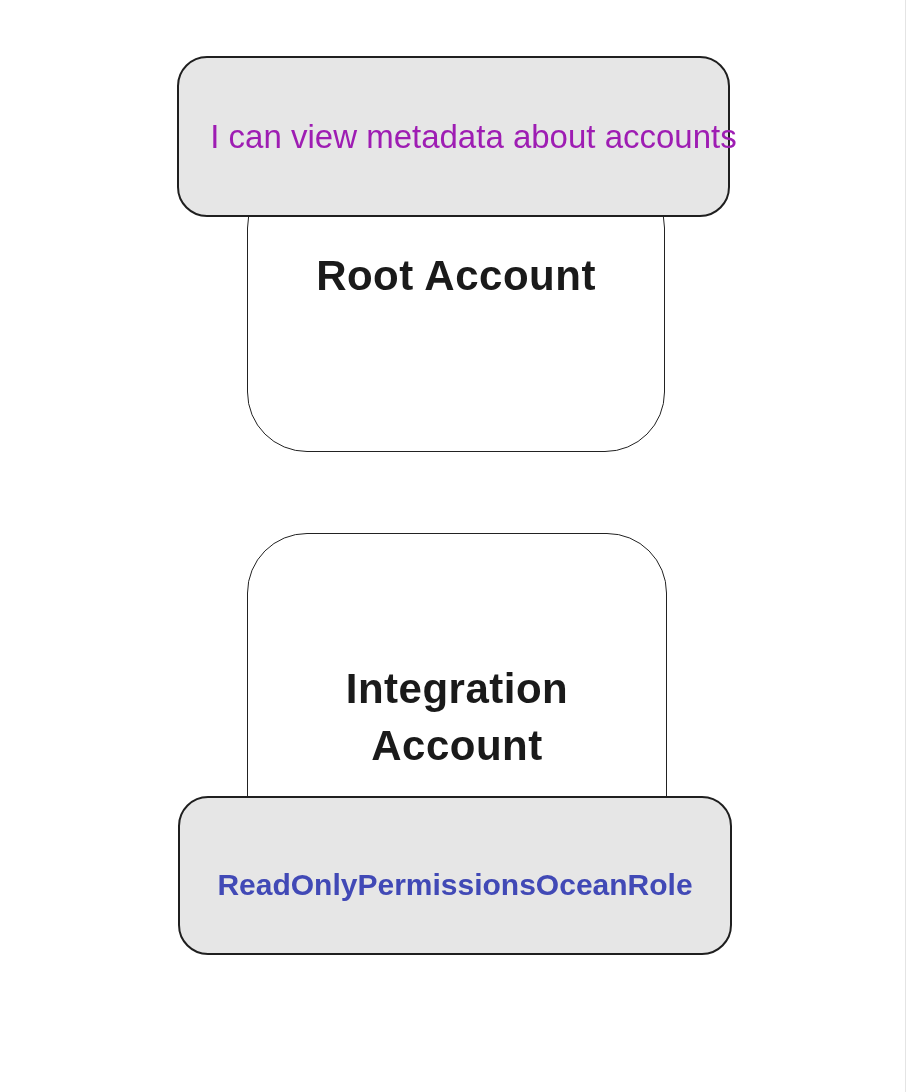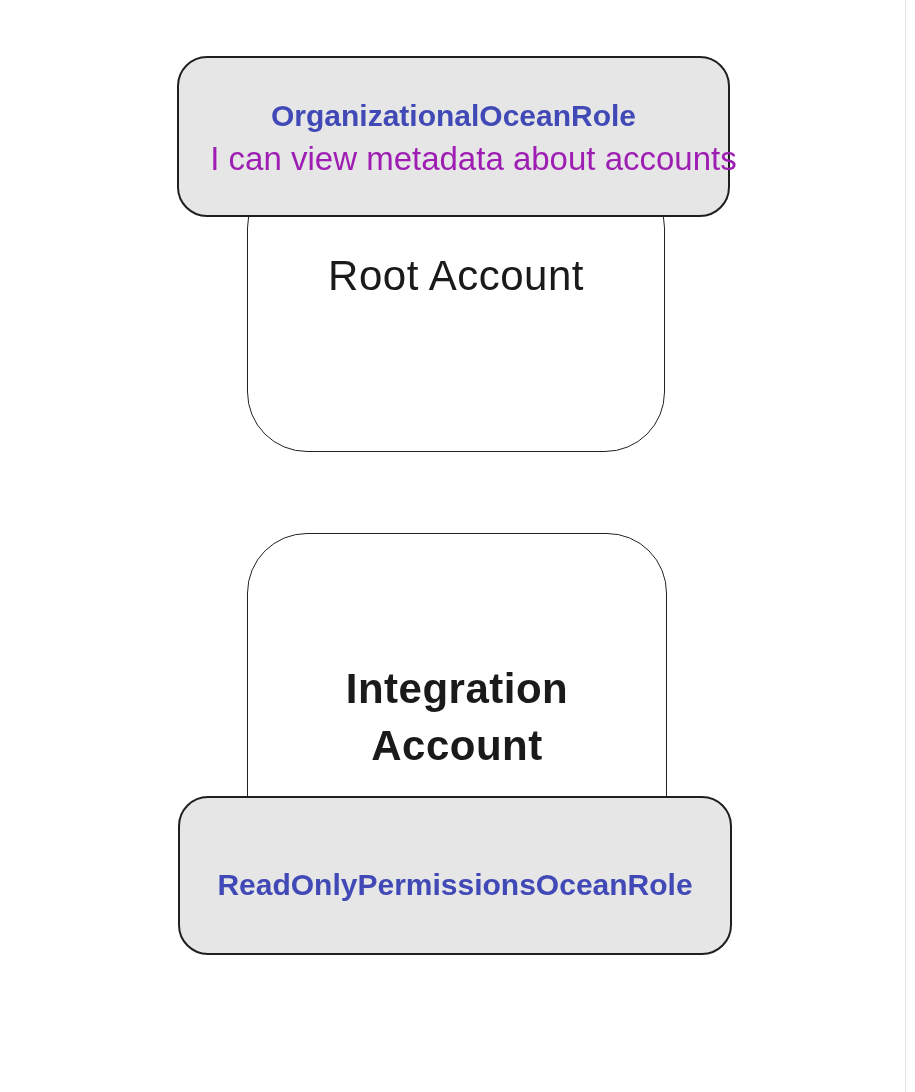--- a/index.html
+++ b/index.html
@@ -31,20 +31,21 @@
     border: 1.5px solid var(--account-border, #222222);
     border-radius: 60px;
     z-index: 1;
     box-sizing: border-box;
   }
   .root-box {
     left: 247px;
     top: 168px;
     width: 418px;
     height: 284px;
+    font-weight: bold;
   }
   .integration-box {
     left: 247px;
     top: 533px;
     width: 420px;
     height: 358px;
     font-weight: bold;
   }
   .account-label {
     position: absolute;
@@ -113,21 +114,20 @@
 
 <div class="canvas">
 
   <div class="page-edge-line"></div>
 
   <section>
     <div class="account-box root-box">
       <div class="account-label root-label">Root Account</div>
     </div>
     <div class="role-badge badge-top">
-      <div class="role-name">OrganizationalOceanRole</div>
       <div class="role-desc">I can view metadata about accounts</div>
     </div>
   </section>
 
   <section>
     <div class="account-box integration-box">
       <div class="account-label integration-label">Integration Account</div>
     </div>
     <div class="role-badge badge-bottom">
       <div class="role-name">ReadOnlyPermissionsOceanRole</div>

